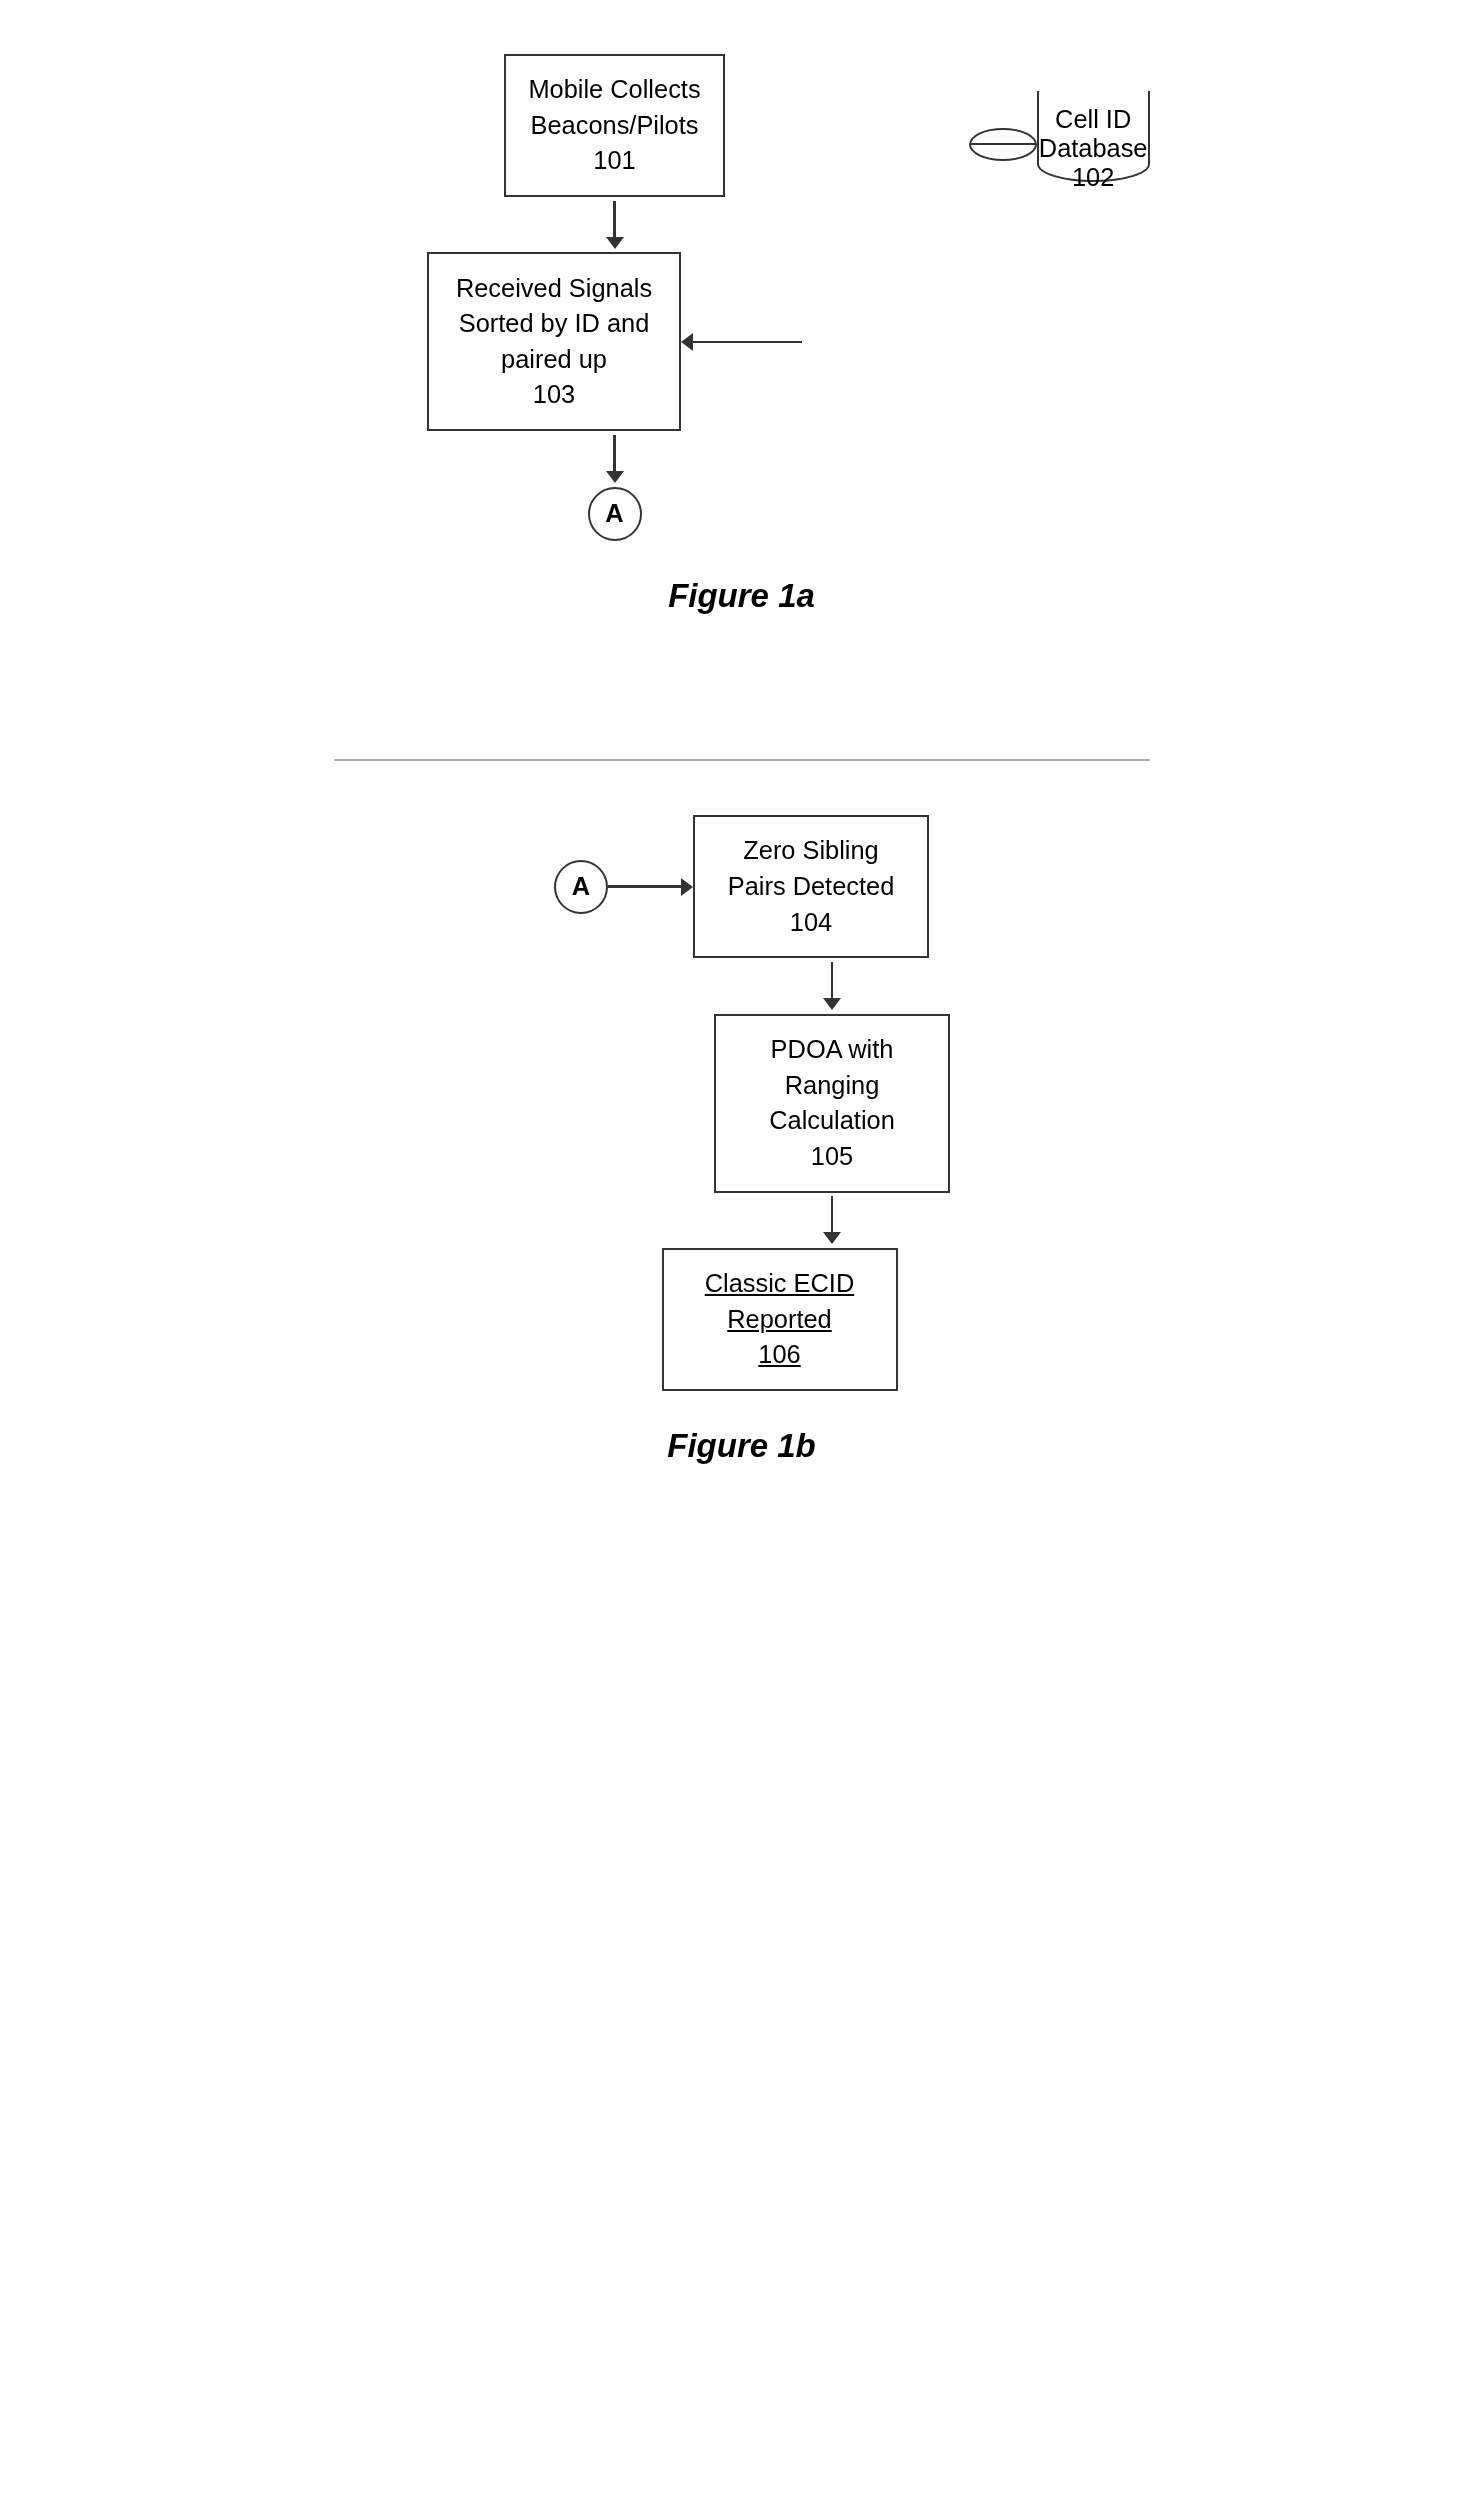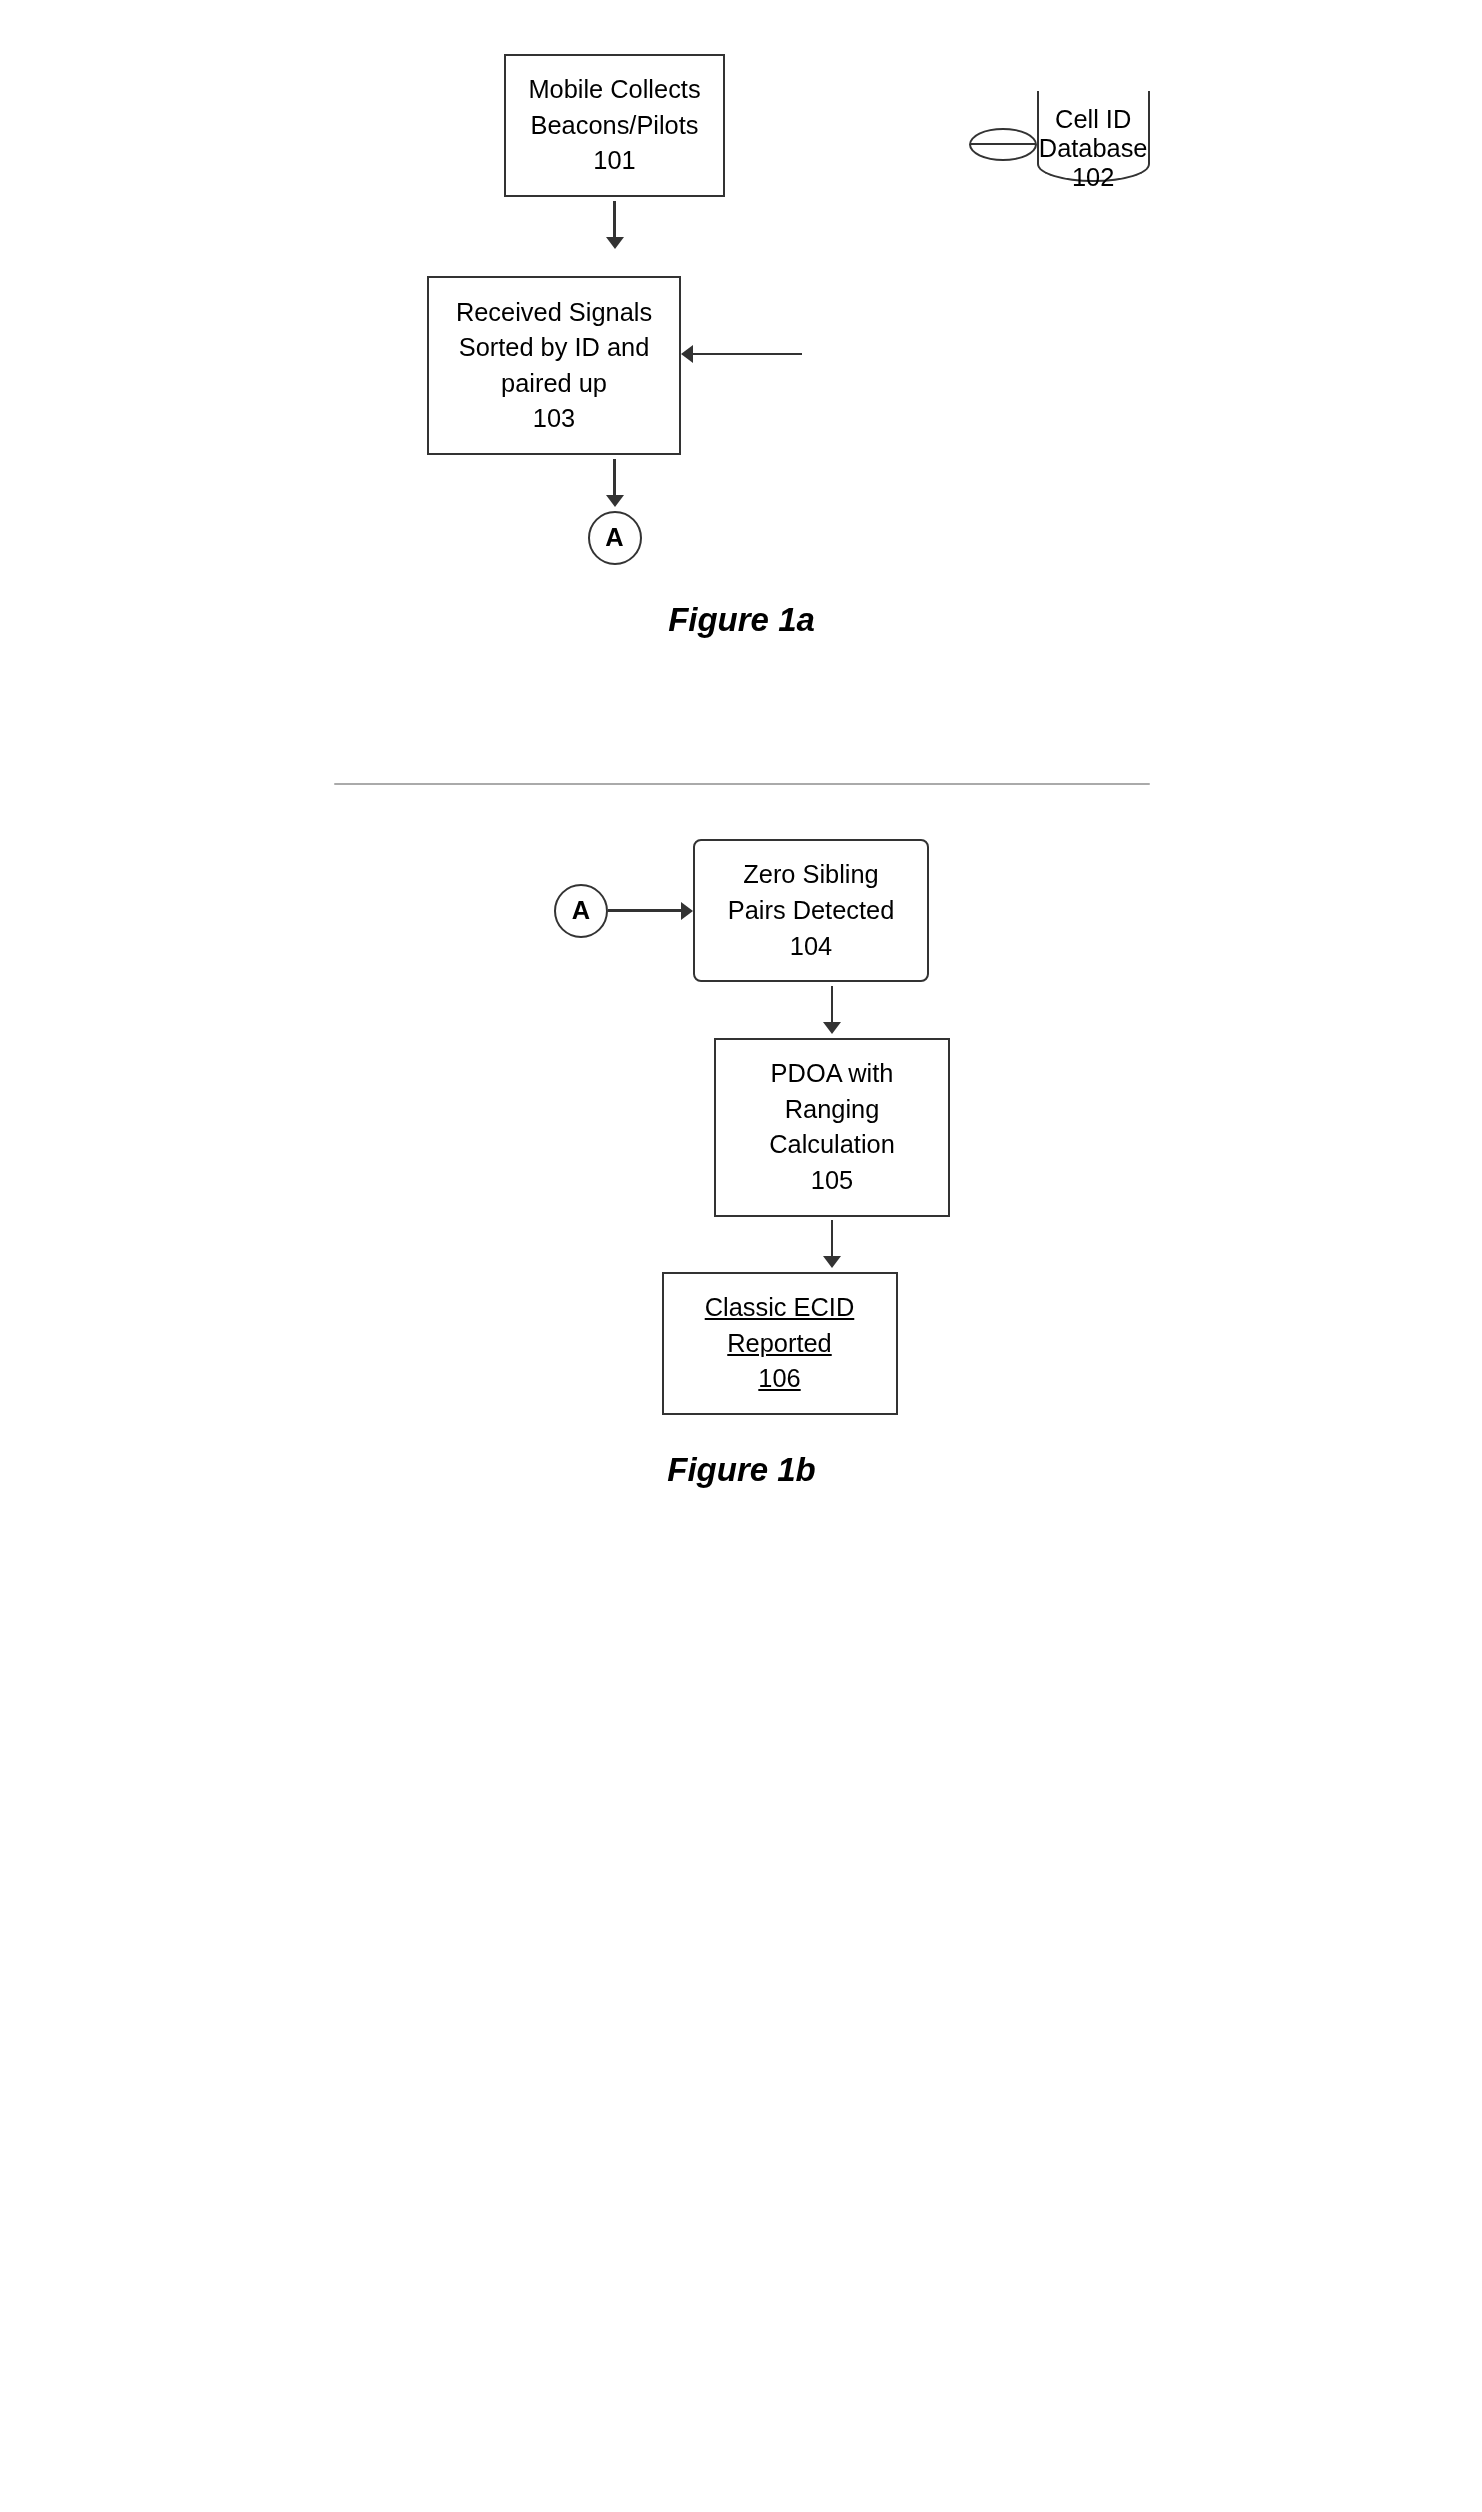--- a/index.html
+++ b/index.html
@@ -174,21 +174,20 @@
       align-items: center;
       width: 100%;
       justify-content: center;
       margin-top: 0;
     }
 
     .sorted-row .left-part {
       display: flex;
       flex-direction: column;
       align-items: center;
-      margin-top: 24px;
     }
 
     .sorted-row .right-part {
       display: flex;
       flex-direction: row;
       align-items: center;
       margin-left: 0;
     }
 
     
@@ -291,21 +290,21 @@
 
       <div style="display:flex; flex-direction:row; align-items:center;">
         <div class="circle-connector" style="margin-right:0;">
           <span>A</span>
         </div>
         <div style="display:flex; flex-direction:row; align-items:center;">
           <div style="width:73px; height:2.7px; background:#333;"></div>
           <div style="width:0; height:0; border-top:9px solid transparent; border-bottom:9px solid transparent; border-left:12.7px solid #333;"></div>
         </div>
 
-        <div class="flow-box" style="min-width:236px;border-radius:8px;">
+        <div class="flow-box" style="min-width:236px;">
           <span>Zero Sibling</span><br>
           <span>Pairs Detected</span><br>
           <span>104</span>
         </div>
       </div>
     </div>
 
     <div class="arrow-down" style="margin-left:181px;">
       <div class="line"></div>
       <div class="head"></div>

